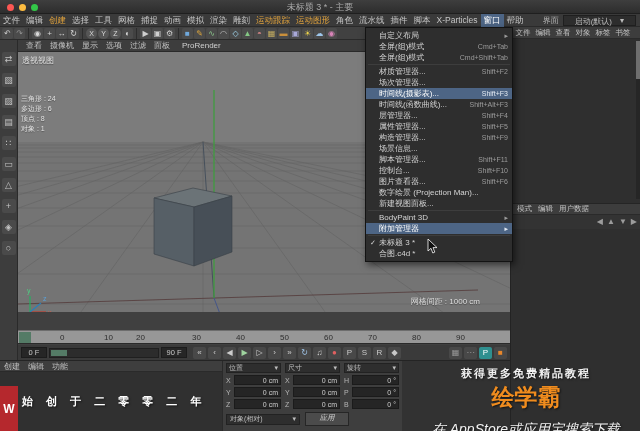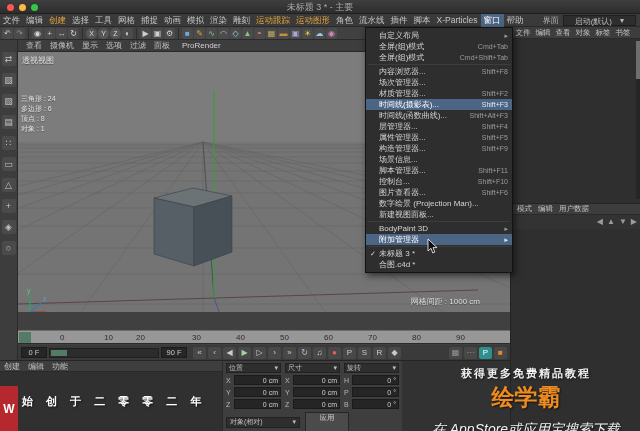--- a/index.html
+++ b/index.html
@@ -99,22 +99,22 @@
   .coord-col{width:55px;}
   .coord-head{height:10px;background:#2e2e2e;border:1px solid #222;color:#bfbfbf;font-size:7px;
     display:flex;align-items:center;justify-content:space-between;padding:0 2px;}
   .coord-row{display:flex;align-items:center;gap:2px;margin-top:2px;}
   .coord-axis{width:6px;font-size:7px;color:#b5b5b5;}
   .coord-field{flex:1;height:10px;background:#252525;border:1px solid #1b1b1b;color:#cfcfcf;
     font-size:7px;display:flex;align-items:center;justify-content:flex-end;padding-right:2px;}
   .coord-bottom{display:flex;margin-top:3px;gap:5px;align-items:center;}
   .coord-mode{width:74px;height:11px;background:#2e2e2e;border:1px solid #222;color:#bfbfbf;
     font-size:7px;display:flex;align-items:center;justify-content:space-between;padding:0 3px;}
-  .coord-apply{width:44px;height:20px;background:#4b4b4b;border:1px solid #262626;color:#ccc;
-    font-size:7.5px;text-align:center;line-height:10px;}
+  .coord-apply{width:44px;height:14px;background:#4b4b4b;border:1px solid #262626;color:#ccc;
+    font-size:7.5px;text-align:center;line-height:10px;font-style:italic;}
   .bottom-fill{position:absolute;left:402px;top:0;width:108px;height:71px;background:#323232;}
 
   
   .window-menu{position:absolute;left:365px;top:27px;width:148px;background:#2e2e2e;
     border:1px solid #131313;box-shadow:2px 3px 7px rgba(0,0,0,.55);padding:2px 0;z-index:50;}
   .wm-row{height:11px;display:flex;align-items:center;padding:0 4px;font-size:8px;color:#d4d4d4;}
   .wm-check{width:9px;font-size:7px;color:#d4d4d4;}
   .wm-label{flex:1;white-space:nowrap;overflow:hidden;}
   .wm-extra{color:#9c9c9c;font-size:7px;margin-left:6px;white-space:nowrap;}
   .wm-row.hl{background:#4d6585;color:#fff;}
@@ -463,32 +463,27 @@
         <span class="wm-extra">Cmd+Tab</span>
       </div>
       <div class="wm-row">
         <span class="wm-check"></span>
         <span class="wm-label">全屏(组)模式</span>
         <span class="wm-extra">Cmd+Shift+Tab</span>
       </div>
       <div class="wm-sep"></div>
       <div class="wm-row">
         <span class="wm-check"></span>
-        <span class="wm-label">内容浏览器...</span>
-        <span class="wm-extra">Shift+F8</span>
+        <span class="wm-label">材质管理器...</span>
+        <span class="wm-extra">Shift+F2</span>
       </div>
       <div class="wm-row">
         <span class="wm-check"></span>
         <span class="wm-label">场次管理器...</span>
         <span class="wm-extra"></span>
-      </div>
-      <div class="wm-row">
-        <span class="wm-check"></span>
-        <span class="wm-label">材质管理器...</span>
-        <span class="wm-extra">Shift+F2</span>
       </div>
       <div class="wm-row hl">
         <span class="wm-check"></span>
         <span class="wm-label">时间线(摄影表)...</span>
         <span class="wm-extra">Shift+F3</span>
       </div>
       <div class="wm-row">
         <span class="wm-check"></span>
         <span class="wm-label">时间线(函数曲线)...</span>
         <span class="wm-extra">Shift+Alt+F3</span>

